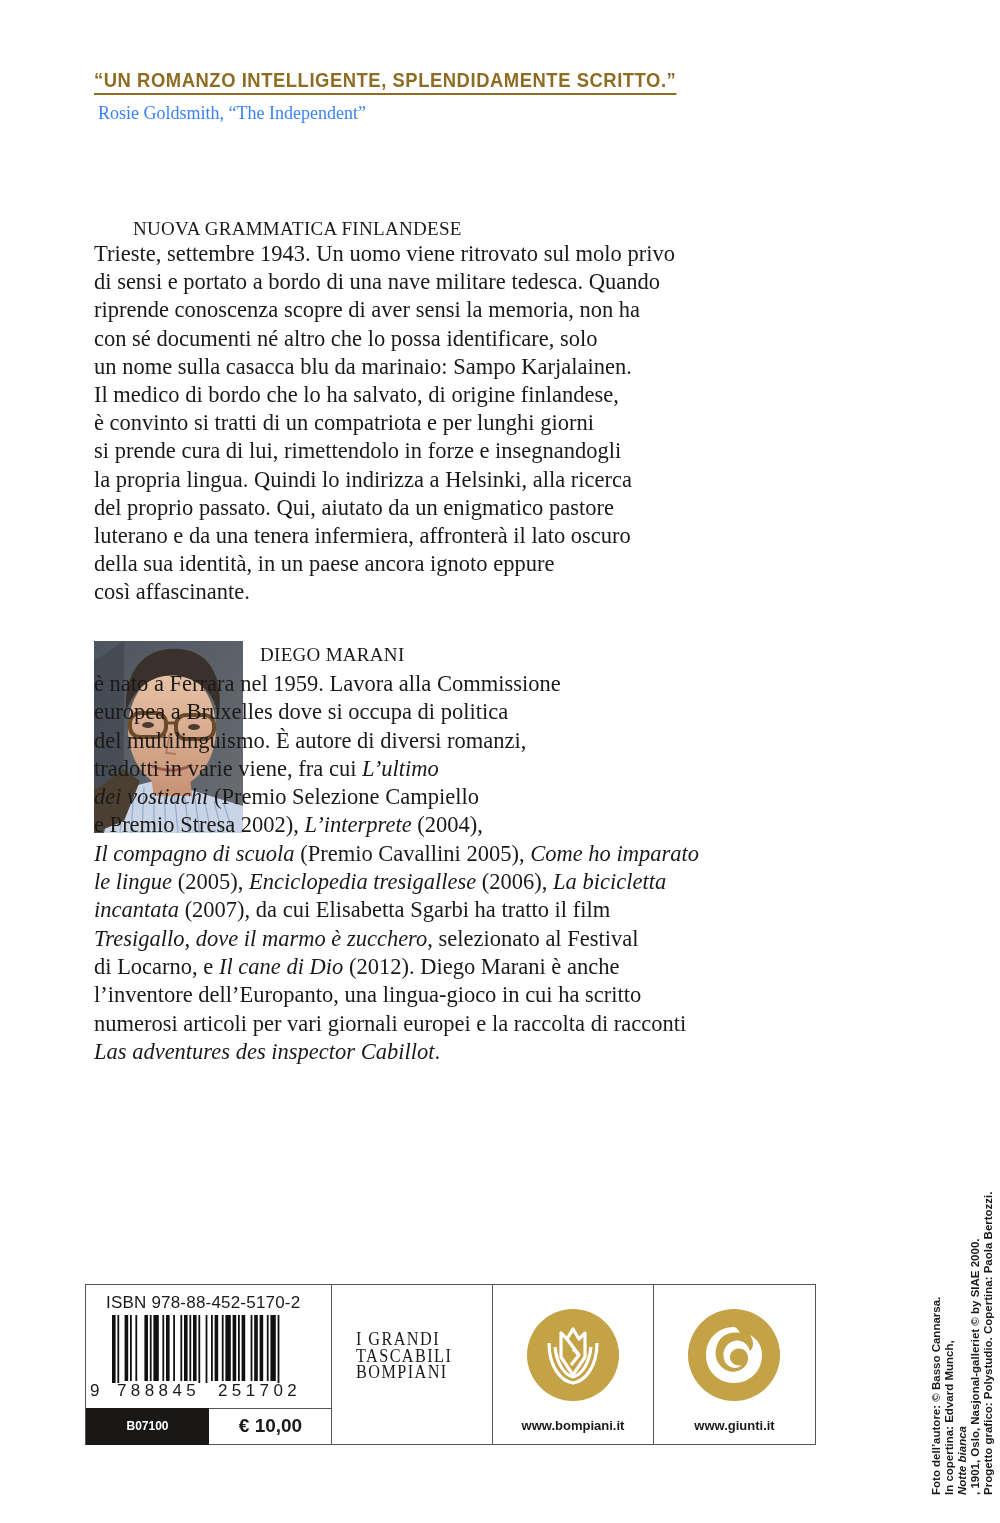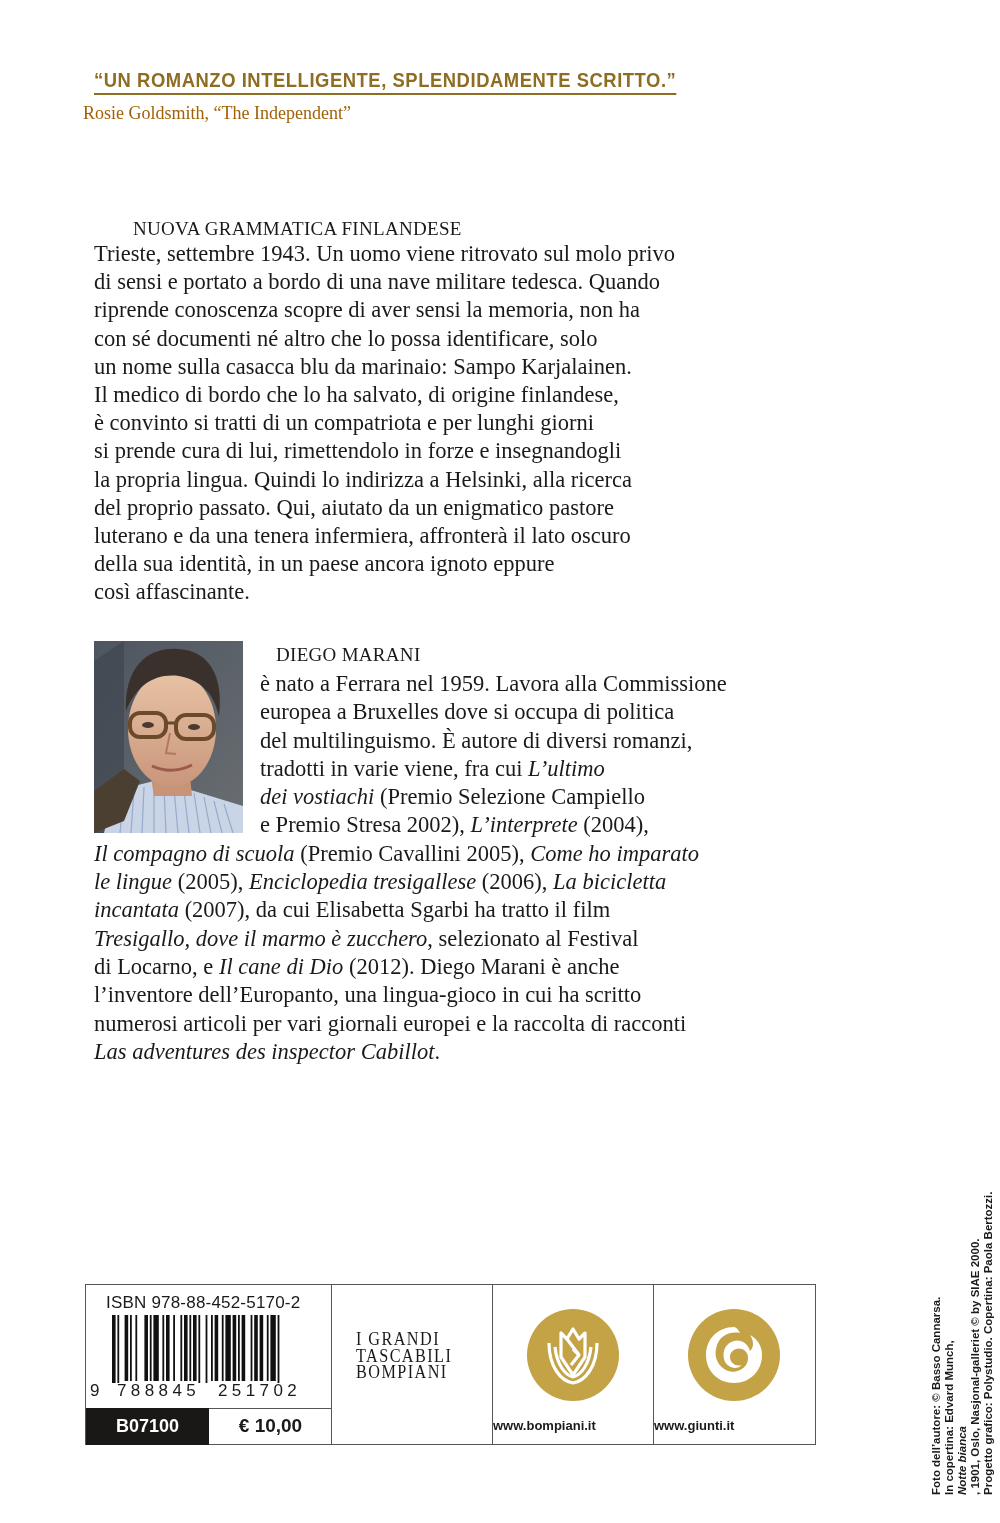--- a/index.html
+++ b/index.html
@@ -2,60 +2,60 @@
 <html><head>
   <meta charset="utf-8">
   <style>
     html, body { margin: 0; padding: 0; background: #ffffff; }
     body { width: 1000px; height: 1523px; position: relative; overflow: hidden;
       font-family: "Liberation Serif", "DejaVu Serif", serif; color: #1c1a18; }
 
     .quote { position: absolute; left: 94px; top: 68px; font-family: "Liberation Sans", "DejaVu Sans", sans-serif;
       font-weight: bold; font-size: 20px; letter-spacing: 0.6px; color: #8e6d22;
       border-bottom: 2px solid #8e6d22; padding-bottom: 1px; line-height: 24px; transform: scaleX(0.92); transform-origin: left; white-space: nowrap; }
-    .quote-src { position: absolute; left: 83px; top: 103px; font-size: 18px; color: #a16207; white-space: nowrap; }
+    .quote-src { position: absolute; left: 98px; top: 103px; font-size: 18px; color: #3b82f6; white-space: nowrap; }
 
     .book-title { position: absolute; left: 100px; top: 218px; font-size: 19px; letter-spacing: 0.3px; white-space: nowrap; margin-left: 33px; }
     .synopsis { position: absolute; left: 94px; top: 240px; width: 760px; font-size: 22.5px; line-height: 28.2px; }
     .synopsis .line { display: block; white-space: nowrap; }
 
     .author-photo { position: absolute; left: 94px; top: 641px; width: 149px; height: 192px; overflow: hidden; }
-    .author-name { position: absolute; left: 260px; top: 644px; font-size: 19px; letter-spacing: 0.3px; white-space: nowrap; margin-left: 16px; }
+    .author-name { position: absolute; left: 260px; top: 644px; font-size: 19px; letter-spacing: 0.3px; white-space: nowrap; }
     .bio { position: absolute; left: 94px; top: 670px; width: 760px; font-size: 22.5px; line-height: 28.3px; }
     .bio .line { display: block; white-space: nowrap; }
-    .bio .indent { padding-left: 166px; }
+    .bio .indent { }
     .bio i { font-style: italic; }
 
     .credits { position: absolute; left: 930px; top: 1495px; transform: rotate(-90deg); transform-origin: left top;
       font-family: "Liberation Sans", "DejaVu Sans", sans-serif; font-weight: bold; font-size: 11.5px; line-height: 13px;
       color: #1c1a18; white-space: nowrap; }
     .credits span { display: block; }
 
     .footer-box { position: absolute; left: 85px; top: 1284px; width: 731px; height: 161px; border: 1.5px solid #555; box-sizing: border-box; }
     .cell { position: absolute; top: 0; bottom: 0; border-right: 1.5px solid #555; box-sizing: border-box; }
     .cell-barcode { left: 0; width: 246px; }
     .cell-series { left: 246px; width: 161px; }
     .cell-bompiani { left: 407px; width: 161px; }
     .cell-giunti { left: 568px; width: 161px; border-right: none; }
 
     .isbn-text { position: absolute; left: 20px; top: 8px; font-family: "Liberation Sans", "DejaVu Sans", sans-serif; font-size: 17px; letter-spacing: 0.2px; white-space: nowrap; }
     .barcode { position: absolute; left: 26px; top: 30px; width: 206px; height: 68px; }
     .barcode-digits { position: absolute; left: 0; top: 96px; width: 246px; font-family: "Liberation Sans", "DejaVu Sans", sans-serif; font-size: 17px; }
     .barcode-digits span { position: absolute; white-space: nowrap; letter-spacing: 4.4px; }
     .code-box { position: absolute; left: 0; top: 123px; width: 123px; height: 37px; background: #1a1817; color: #fff;
-      font-family: "Liberation Sans", "DejaVu Sans", sans-serif; font-weight: bold; font-size: 18px; text-align: center; line-height: 37px; }
+      font-family: "Liberation Sans", "DejaVu Sans", sans-serif; font-weight: bold; font-size: 12px; text-align: center; line-height: 37px; }
     .price-box { position: absolute; left: 123px; top: 123px; width: 123px; height: 37px; border-top: 1.5px solid #555; box-sizing: border-box;
       font-family: "Liberation Sans", "DejaVu Sans", sans-serif; font-weight: bold; font-size: 19px; text-align: center; line-height: 34px; }
 
     .series-name { position: absolute; left: 24px; top: 46px; font-family: "Liberation Serif", "DejaVu Serif", serif;
       font-size: 18px; line-height: 16.5px; letter-spacing: 1.6px; color: #1c1a18; transform: scaleX(0.9); transform-origin: left; }
     .series-name span { display: block; white-space: nowrap; }
 
     .logo { position: absolute; left: 34px; top: 24px; width: 92px; height: 92px; }
-    .url { position: absolute; left: 0; right: 0; top: 133px; text-align: left; font-family: "Liberation Sans", "DejaVu Sans", sans-serif;
+    .url { position: absolute; left: 0; right: 0; top: 133px; text-align: center; font-family: "Liberation Sans", "DejaVu Sans", sans-serif;
       font-weight: bold; font-size: 13px; color: #1c1a18; }
   </style>
 </head>
 <body>
 
 <div class="quote">“UN ROMANZO INTELLIGENTE, SPLENDIDAMENTE SCRITTO.”</div>
 <div class="quote-src">Rosie Goldsmith, “The Independent”</div>
 
 <div class="book-title">NUOVA GRAMMATICA FINLANDESE</div>
 <div class="synopsis">

